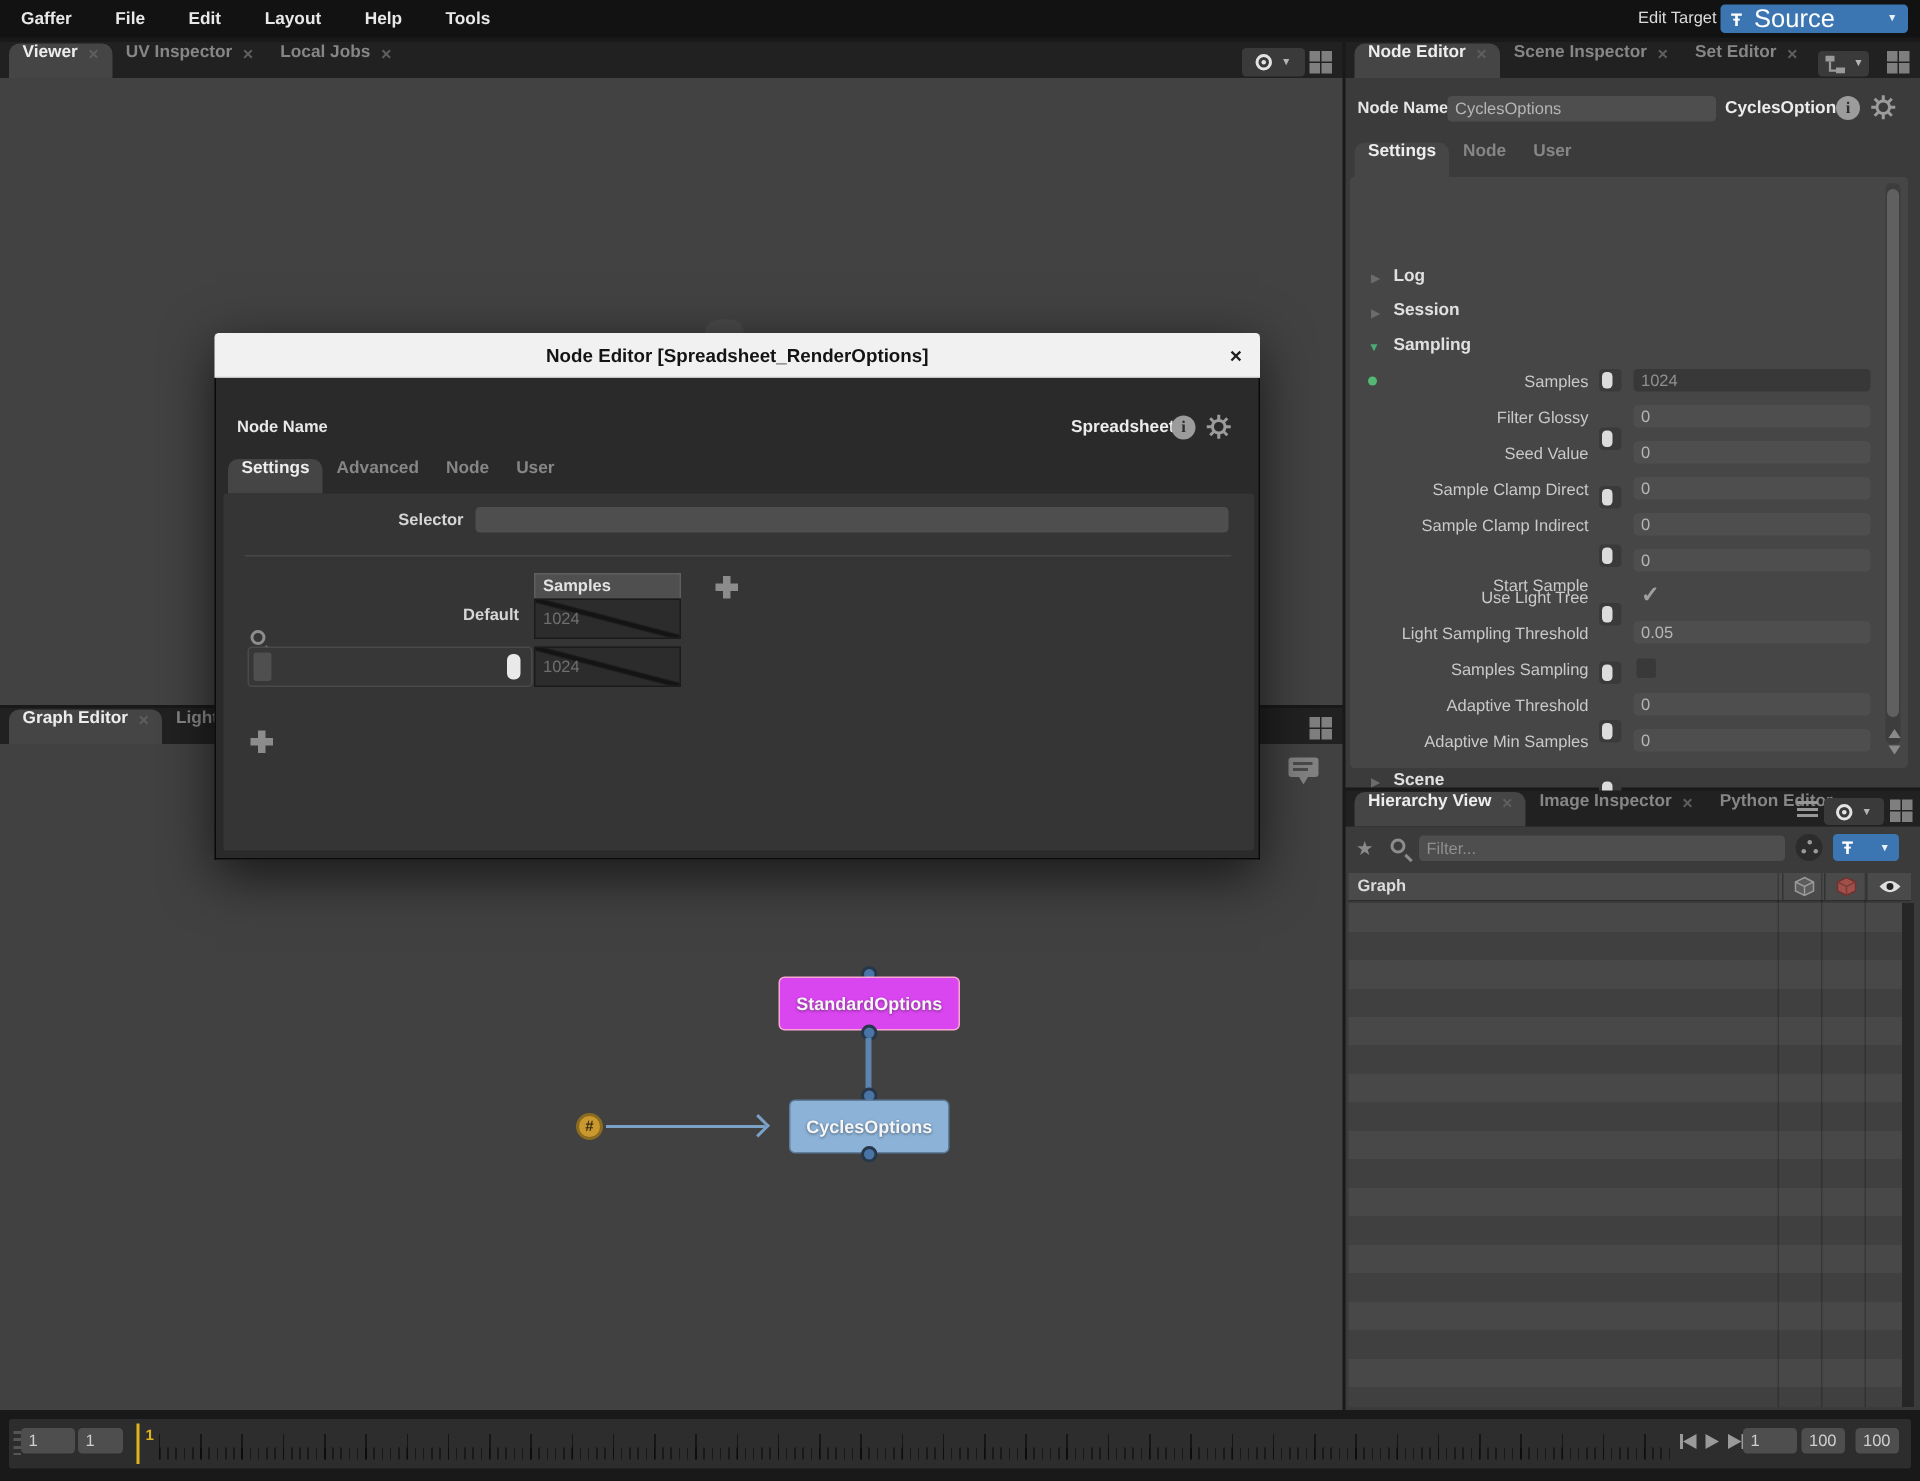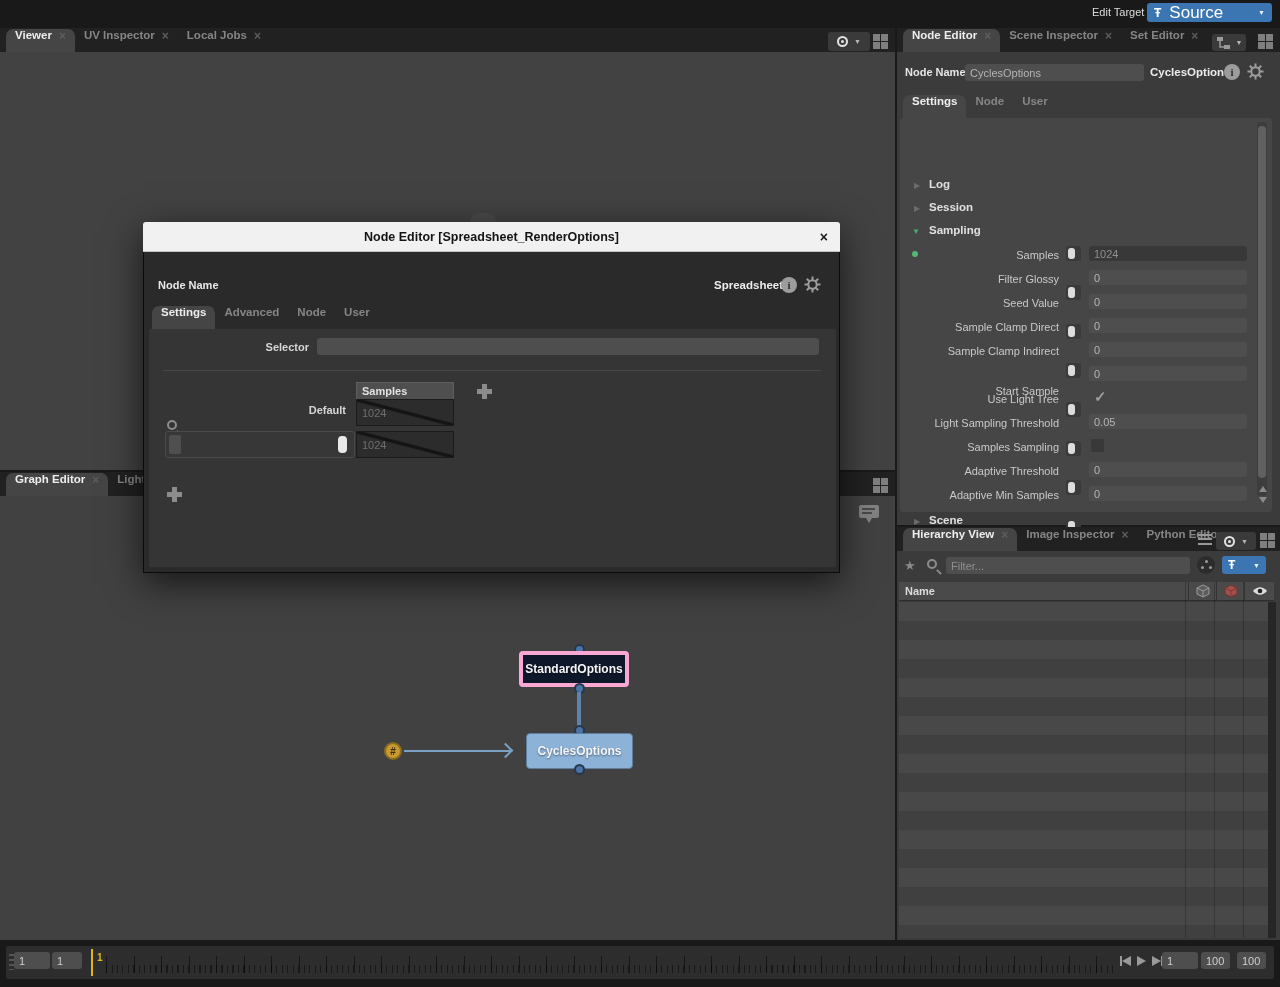--- a/index.html
+++ b/index.html
@@ -44,20 +44,28 @@
   .bar-v{width:2px;height:10px;background:#9a9a9a}
   .scroll-arrow-up{width:0;height:0;border-left:4px solid transparent;border-right:4px solid transparent;border-bottom:6px solid #8a8a8a}
   .scroll-arrow-dn{width:0;height:0;border-left:4px solid transparent;border-right:4px solid transparent;border-top:6px solid #8a8a8a}
   .pin{color:#fff;font-weight:bold;font-size:12px;line-height:12px}
 </style>
 </head>
 <body>
 
 <div id="root">
 
+  <div class="abs menubar">
+    <span class="menu-item">Gaffer</span>
+    <span class="menu-item">File</span>
+    <span class="menu-item">Edit</span>
+    <span class="menu-item">Layout</span>
+    <span class="menu-item">Help</span>
+    <span class="menu-item">Tools</span>
+  </div>
   <span class="abs" style="left:1092px;top:6px;color:#dcdcdc;font-size:11px">Edit Target</span>
   <div class="abs" style="left:1147px;top:3px;width:125px;height:19px;background:#3b76b2;border-radius:3px;display:flex;align-items:center;padding:0 7px;gap:8px">
     <span class="pin">Ŧ</span>
     <span style="color:#fff;font-size:17px;flex:1">Source</span>
     <span class="dd" style="color:#e8f0f8">▼</span>
   </div>
 
   <div class="abs tabbar" style="left:0;top:28px;width:895px">
     <div class="tab active">
       <span>Viewer</span>
@@ -93,21 +101,21 @@
   <div class="abs content" style="left:0;top:496px;width:895px;height:444px;background:#414141">
 
     <svg class="abs" style="left:858px;top:8px" width="22" height="20">
       <rect x="1" y="1" width="20" height="13" rx="2" fill="#828282"></rect>
       <rect x="4" y="4" width="13" height="2" fill="#4a4a4a"></rect>
       <rect x="4" y="8" width="10" height="2" fill="#4a4a4a"></rect>
       <path d="M8 14 L14 14 L11 19 Z" fill="#828282"></path>
     </svg>
 
     <div class="abs dot" style="left:574px;top:148px"></div>
-    <div class="node" style="left:519px;top:155px;width:110px;height:36px;background:#0f172a;border:4px solid #f9a8d4">
+    <div class="node" style="left:519px;top:155px;width:121px;height:36px;background:#d946ef;border:1px solid #f9a8d4">
       <span>StandardOptions</span>
     </div>
     <div class="abs dot" style="left:574px;top:187px"></div>
     <div class="abs" style="left:577px;top:196px;width:4px;height:40px;background:#5d84ae"></div>
     <div class="abs dot" style="left:574px;top:229px"></div>
     <div class="node" style="left:526px;top:237px;width:107px;height:36px;background:#8cb2d8;border:1px solid #5f7d9c">
       <span>CyclesOptions</span>
     </div>
     <div class="abs dot" style="left:574px;top:268px"></div>
 
@@ -248,21 +256,21 @@
     <input class="abs field" style="left: 49px; top: 6px; width: 244px; height: 17px;" placeholder="Filter...">
     <div class="abs" style="left:300px;top:5px;width:18px;height:18px;border-radius:50%;background:#2c2c2c">
       <div class="abs" style="left:7.5px;top:4px;width:3px;height:3px;border-radius:50%;background:#9a9a9a;box-shadow:-4px 6px 0 #9a9a9a,4px 6px 0 #9a9a9a"></div>
     </div>
     <div class="abs" style="left:325px;top:5px;width:44px;height:18px;background:#3b76b2;border-radius:3px;display:flex;align-items:center;justify-content:space-between;padding:0 6px">
       <span class="pin">Ŧ</span>
       <span class="dd" style="color:#e8f0f8">▼</span>
     </div>
 
     <div class="abs" style="left:2px;top:31px;width:375px;height:19px;background:#4a4a4a;border-bottom:1px solid #2e2e2e;display:flex;align-items:center">
-      <span style="padding-left:6px;font-weight:bold;color:#dcdcdc;flex:1">Name</span>
+      <span style="padding-left:6px;font-weight:bold;color:#dcdcdc;flex:1">Graph</span>
       <div style="width:28px;height:19px;border-left:1px solid #333;display:flex;align-items:center;justify-content:center">
         <svg width="14" height="14">
           <path d="M7 1 L13 4 L13 10 L7 13 L1 10 L1 4 Z" fill="#5c5c5c" stroke="#9a9a9a" stroke-width="1"></path>
           <path d="M1 4 L7 7 L13 4 M7 7 L7 13" stroke="#9a9a9a" stroke-width="1" fill="none"></path>
         </svg>
       </div>
       <div style="width:28px;height:19px;border-left:1px solid #333;display:flex;align-items:center;justify-content:center">
         <svg width="14" height="14">
           <path d="M7 1 L13 4 L13 10 L7 13 L1 10 L1 4 Z" fill="#a0504b" stroke="#6e332f" stroke-width="1"></path>
           <path d="M1 4 L7 7 L13 4 M7 7 L7 13" stroke="#7e3b36" stroke-width="1" fill="none"></path>

